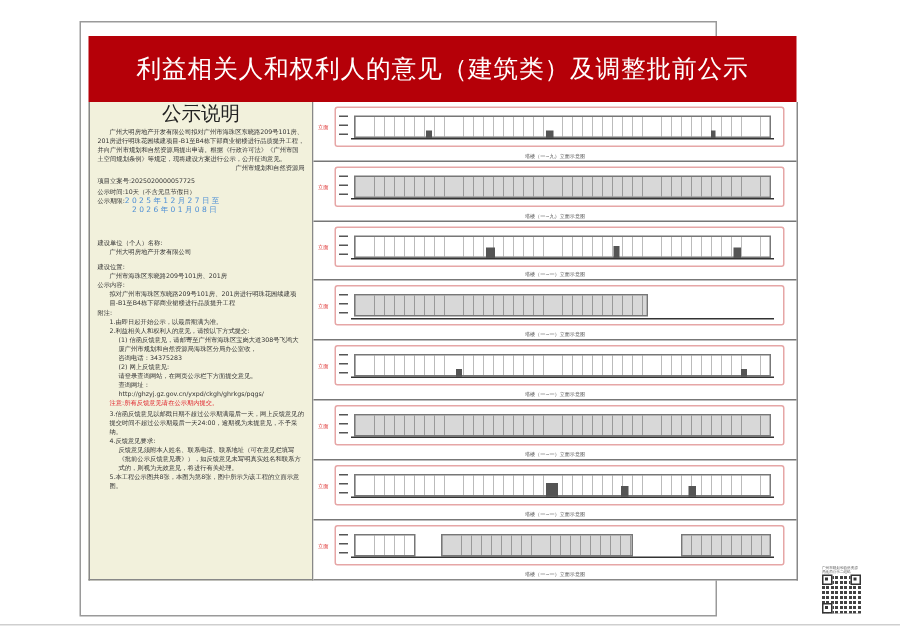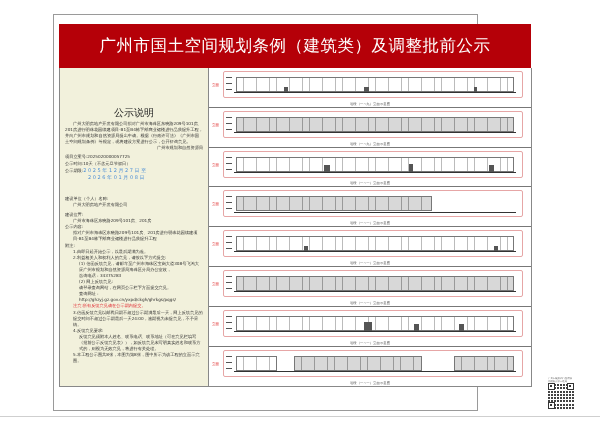--- a/index.html
+++ b/index.html
@@ -1,20 +1,20 @@
 <!DOCTYPE html>
 <html><head>
 <meta charset="utf-8">
 <style>
   html, body { margin:0; padding:0; }
   body { width:600px; height:424px; background:#fff; position:relative; overflow:hidden; font-family:"DejaVu Sans", sans-serif; }
   .sheet { position:absolute; left:53px; top:14px; width:423px; height:395px; border:1px solid #9a9a9a; background:#fff; }
   .header { position:absolute; left:59px; top:24px; width:472px; height:44px; background:#b50008; color:#fff; font-size:16.5px; line-height:44px; text-align:center; letter-spacing:0.5px; }
   .left { position:absolute; left:59px; top:68px; width:150px; height:319px; background:#f2f1dc; border:1px solid #888; border-top:none; box-sizing:border-box; padding:3px 5px; font-size:4.2px; line-height:6.1px; color:#333; }
-  .left .ttl { text-align:center; font-size:10px; line-height:12px; color:#222; margin-bottom:2px;margin-top:36px; }
+  .left .ttl { text-align:center; font-size:13px; line-height:12px; color:#222; margin-bottom:2px; }
   .left p { margin:0; }
   .indent { text-indent:8px; }
   .right-sign { text-align:right; margin-top:1px; }
   .blue { color:#4d8fd6; letter-spacing:1.6px; font-size:5px; }
   .red { color:#e0242c; }
   .pad { padding-left:8px; }
   .pad2 { padding-left:14px; }
   .right { position:absolute; left:209px; top:68px; width:323px; height:319px; border:1px solid #888; border-top:none; border-left:none; box-sizing:border-box; background:#fff; }
   .row { position:relative; height:39.8px; border-bottom:1px solid #777; box-sizing:border-box; }
   .row:last-child { border-bottom:none; }
@@ -33,21 +33,21 @@
   .qr::before { content:""; position:absolute; inset:0; background:repeating-linear-gradient(90deg, transparent 0 1.7px, #fff 1.7px 3px); }
   .qr .f { position:absolute; width:7px; height:7px; border:1.5px solid #111; background:#fff; box-sizing:border-box; }
   .qr .f::after { content:""; position:absolute; left:1.2px; top:1.2px; width:2.2px; height:2.2px; background:#111; }
   .bottomline { position:absolute; left:0; right:0; top:416px; height:1px; background:#cfcfcf; }
 </style>
 </head>
 <body>
 
 <div class="sheet"></div>
 
-<div class="header">广州市国土空间规划条例（建筑类）及调整批前公示</div>
+<div class="header">利益相关人和权利人的意见（建筑类）及调整批前公示</div>
 
 <div class="left">
   <div class="ttl">公示说明</div>
   <p class="indent">广州大明房地产开发有限公司拟对广州市海珠区东晓路209号101房、201房进行明珠花园续建项目-B1至B4栋下部商业裙楼进行品质提升工程，并向广州市规划和自然资源局提出申请。根据《行政许可法》《广州市国土空间规划条例》等规定，现将建设方案进行公示，公开征询意见。</p>
   <p class="right-sign">广州市规划和自然资源局</p>
   <p style="margin-top:3px"><span>项目立案号:</span><span>2025020000057725</span></p>
   <p><span>公示时间:</span><span>10天（不含元旦节假日）</span></p>
   <p><span>公示期限:</span><span class="blue">2025年12月27日至</span></p>
   <p class="pad2 blue" style="padding-left:23px">2026年01月08日</p>
   <p style="margin-top:16px">建设单位（个人）名称:</p>

